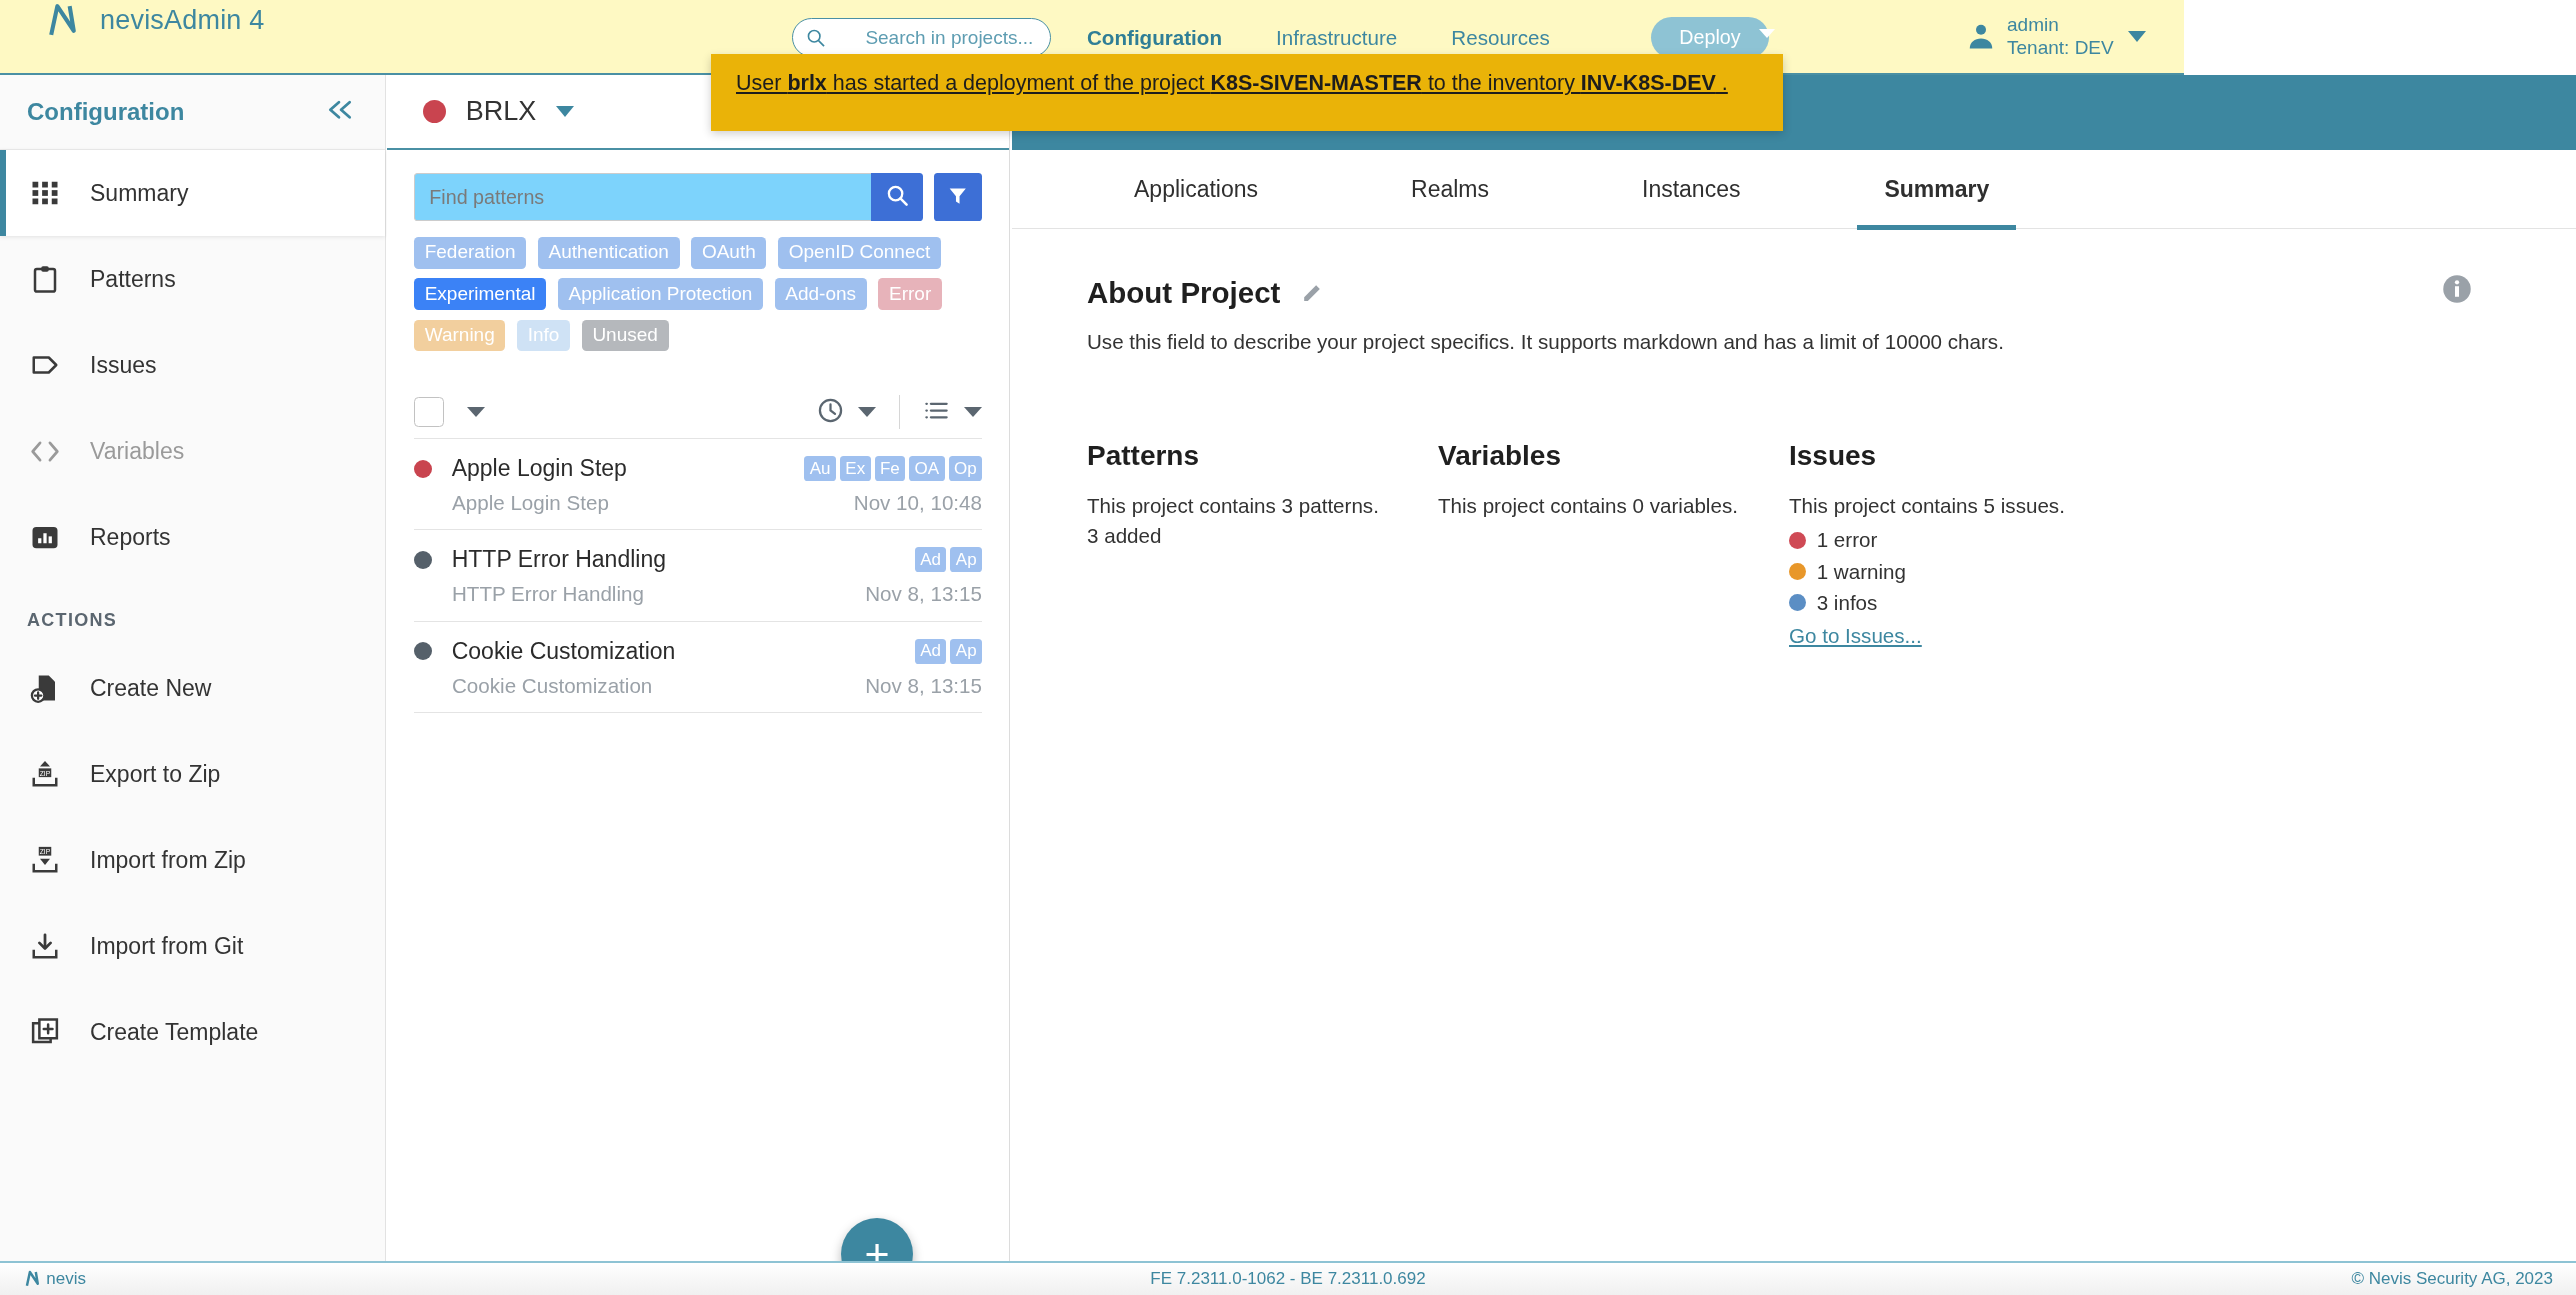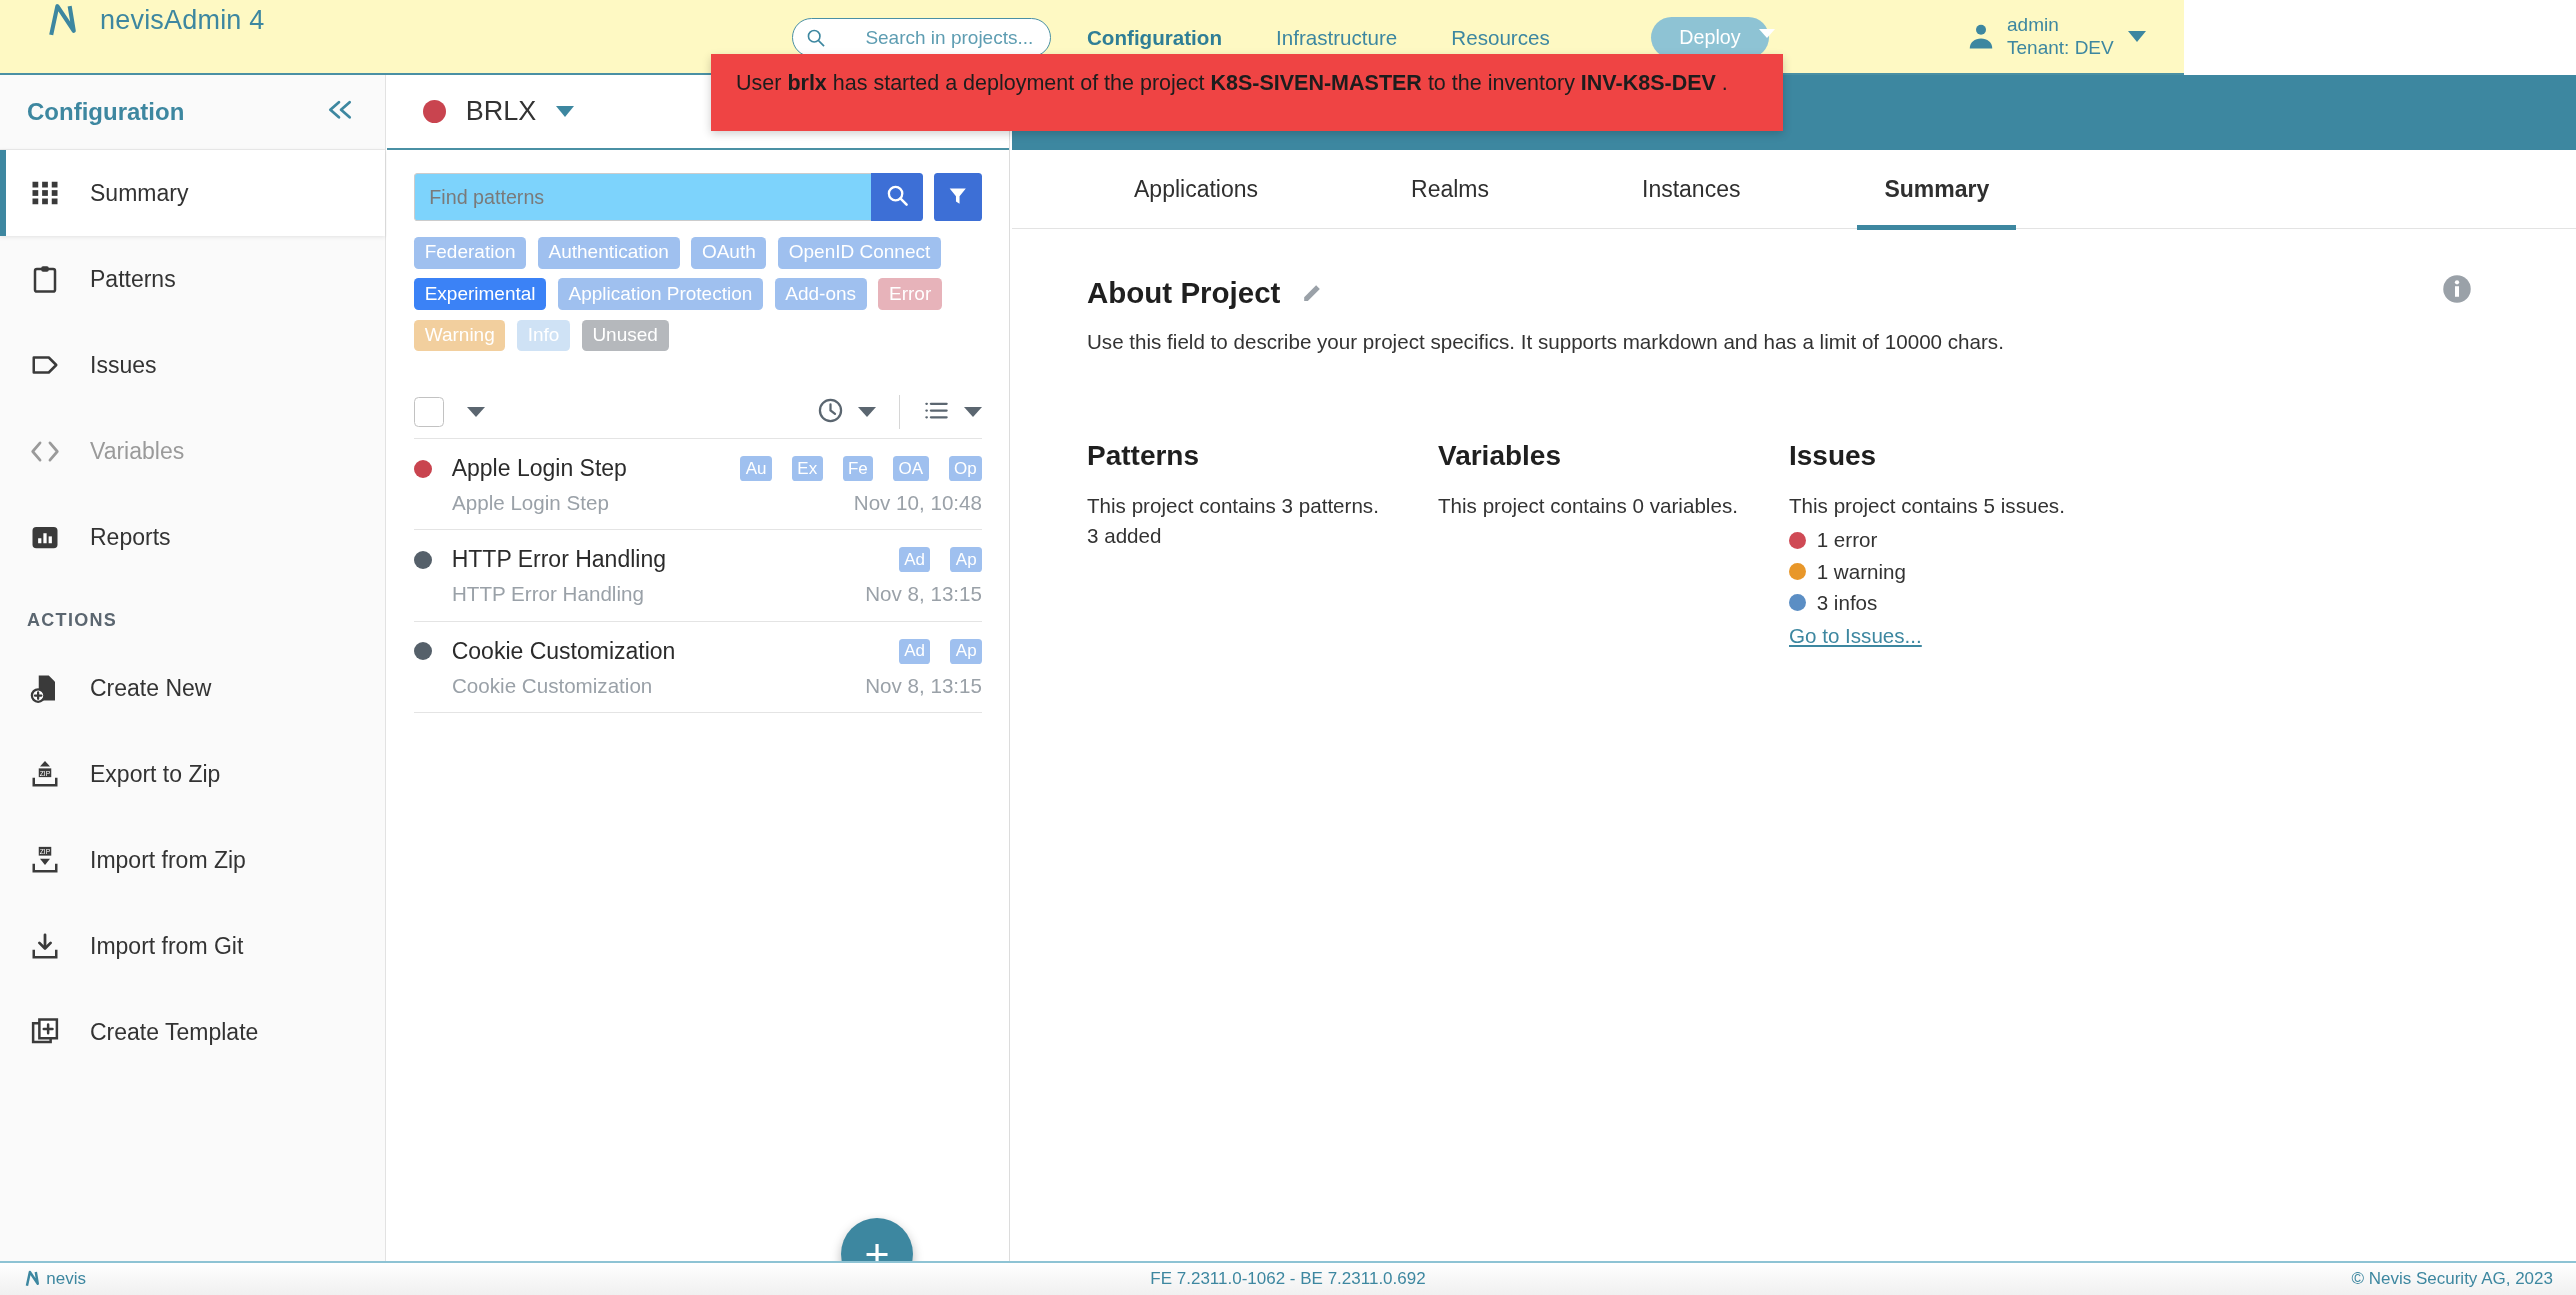--- a/index.html
+++ b/index.html
@@ -76,25 +76,26 @@
   #user-menu .u-tenant { font-size: 19px; }
   #user-caret {
     margin-left: 14.3px; width: 0; height: 0;
     border-left: 9.8px solid transparent; border-right: 9.8px solid transparent;
     border-top: 11.6px solid #3d87a0;
   }
 
   
   #toast {
     position: absolute; left: 711px; top: 54px; width: 1072px; min-height: 77px;
-    background: #ef4444;
+    background: #eab308;
     box-shadow: 0 2.7px 9px rgba(0,0,0,.20);
     padding: 14.3px 25px 16px 25px;
     font-size: 21.5px; color: #1d1d1d; line-height: 1.45;
     z-index: 40;
+    text-decoration: underline;
   }
   #toast b { font-weight: bold; }
 
   
   #sidebar {
     position: absolute; left: 0; top: 75px; width: 386px; height: 1186px;
     background: #fafafa; border-right: 0.9px solid #e2e2e2;
   }
   #sidebar-header {
     height: 75px; display: flex; align-items: center; justify-content: space-between;
@@ -172,21 +173,21 @@
     border-right: 9px solid transparent; border-top: 10.7px solid #5b6670;
   }
   #tb-right { display: flex; align-items: center; }
   #tb-divider { width: 0.9px; height: 34px; background: #d6d6d6; margin: 0 23px; }
 
   .plist { margin: 0 27px; }
   .pitem { padding: 16px 0 14.3px 0; border-bottom: 0.9px solid #e4e4e4; }
   .pitem-top { display: flex; align-items: center; }
   .pdot { width: 18px; height: 18px; border-radius: 50%; margin-right: 19.7px; flex: none; }
   .ptitle { font-size: 23px; color: #2b2b2b; flex: 1; }
-  .pbadges { display: flex; gap: 20px; border-radius: 6px; }
+  .pbadges { display: flex; gap: 4px; border-radius: 6px; }
   .pbadge {
     background: #9fc0ef; color: #ffffff; font-size: 17px;
     border-radius: 3.6px; padding: 3.6px 5.4px 4.5px 5.4px; line-height: 1;
   }
   .pitem-sub { display: flex; align-items: center; justify-content: space-between; margin: 9px 0 0 38px; }
   .psub { font-size: 20.6px; color: #9aa1a8; }
   .pdate { font-size: 20.6px; color: #9aa1a8; }
 
   #fab {
     position: absolute; left: 454px; top: 1143px;

